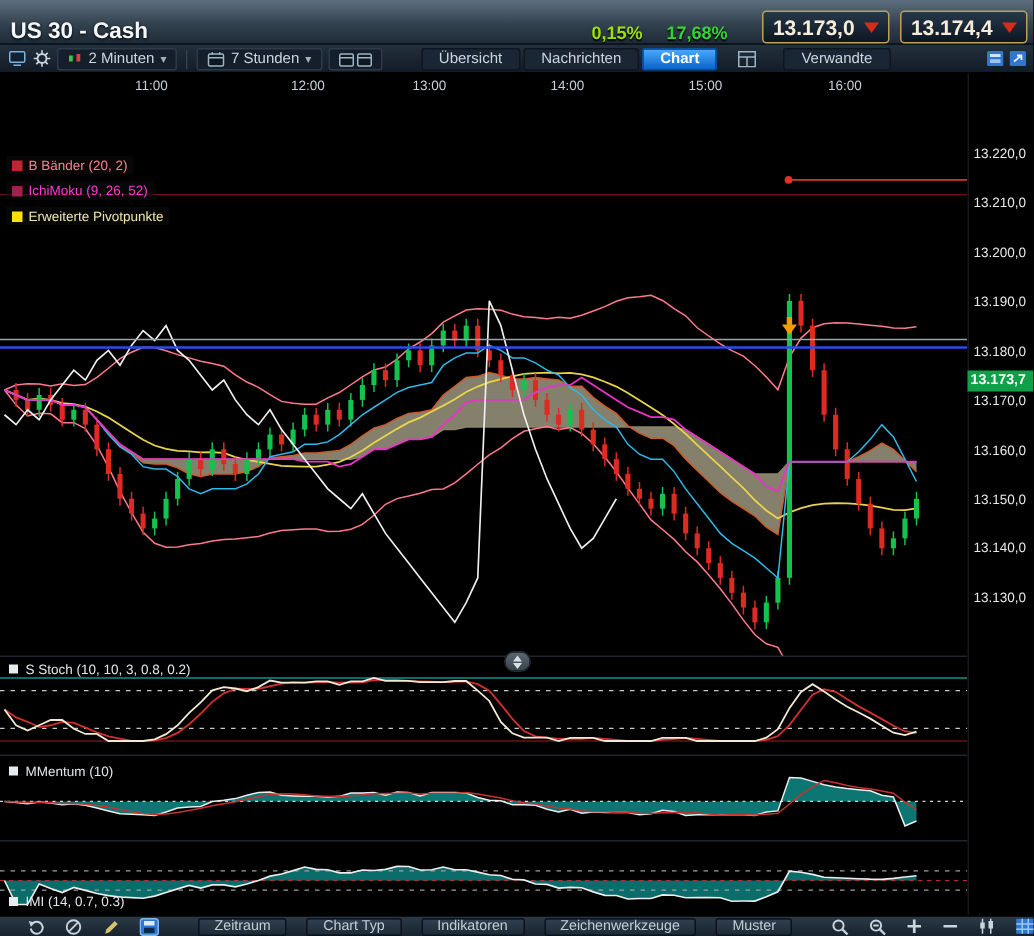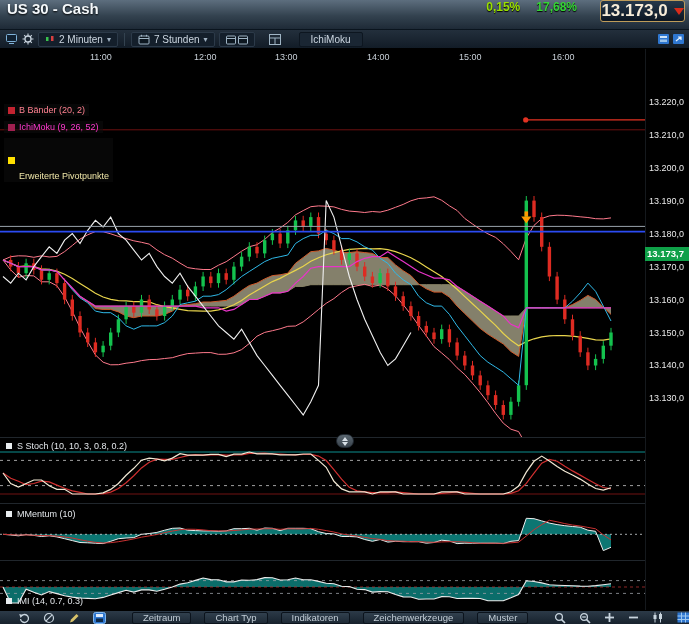--- a/index.html
+++ b/index.html
@@ -2,27 +2,27 @@
 <html><head>
 <meta charset="utf-8">
 <style>
   *{margin:0;padding:0;box-sizing:border-box}
   body{background:#1a1a1a;font-family:"Liberation Sans",sans-serif}
   #app{position:relative;width:689px;height:624px;background:#000;overflow:hidden}
 
   
   .titlebar{position:absolute;top:0;left:0;right:0;height:30px;
     background:linear-gradient(#5d6e7e,#33424f 55%,#1e2a37);
-    display:flex;align-items:flex-start;padding:0 4px 0 7px;border-bottom:1px solid #0a141e}
+    display:flex;align-items:flex-end;padding:0 4px 0 7px;border-bottom:1px solid #0a141e}
   .title{font-size:15px;font-weight:bold;color:#f4f8fb;text-shadow:0 1px 2px #000}
   .tb-spacer{flex:1}
   .pct{font-size:12px;font-weight:bold;margin-right:16px;text-shadow:0 1px 1px #000}
   .badge{position:relative;width:85px;height:22px;margin-left:7px;
     background:linear-gradient(#26384a,#0c1622);border:1px solid #bf9c5a;border-radius:3px;
-    color:#f7ecd8;font-size:17px;font-weight:bold;display:flex;align-items:center;justify-content:center;gap:6px}
+    color:#f7ecd8;font-size:14px;font-weight:bold;display:flex;align-items:center;justify-content:center;gap:6px}
   .red-tri{width:0;height:0;border-left:5px solid transparent;border-right:5px solid transparent;border-top:7px solid #d92b1a}
 
   
   .toolbar{position:absolute;top:30px;left:0;right:0;height:19px;
     background:linear-gradient(#232f3c,#121c27);display:flex;align-items:center;
     padding:0 5px;font-size:10px;color:#ccd6e0;gap:4px;border-bottom:1px solid #000}
   .tb-icon{display:inline-flex;align-items:center;justify-content:center;cursor:pointer}
   .drop{display:inline-flex;align-items:center;gap:4px;background:#141f2b;border:1px solid #2c3a49;
     border-radius:2px;padding:1px 6px;height:15px;cursor:pointer;white-space:nowrap}
   .caret{font-size:8px;color:#9fb0c0}
@@ -75,20 +75,24 @@
 
   <div class="titlebar">
     <span class="title">US 30 - Cash</span>
     <div class="tb-spacer"></div>
     <span class="pct pct1" style="color: rgb(154, 224, 0);">0,15%</span>
     <span class="pct pct2" style="color: rgb(53, 212, 53);">17,68%</span>
     <div class="badge">
       <span>13.173,0</span>
       <span class="red-tri"></span>
     </div>
+    <div class="badge">
+      <span>13.174,4</span>
+      <span class="red-tri"></span>
+    </div>
   </div>
 
   <div class="toolbar">
     <span class="tb-icon">
       <svg width="13" height="12">
           <rect x="1.5" y="1.5" width="10" height="7" rx="1" fill="#102030" stroke="#7fb2d8"></rect>
           <line x1="4" y1="10.5" x2="9" y2="10.5" stroke="#7fb2d8"></line>
         </svg>
     </span>
     <span class="tb-icon">
@@ -117,28 +121,33 @@
       <span class="caret">▾</span>
     </span>
     <span class="drop">
       <svg width="22" height="11">
           <rect x="0.5" y="2" width="9" height="8" rx="1" fill="#0d1720" stroke="#9fb4c4"></rect>
           <line x1="0.5" y1="4.5" x2="9.5" y2="4.5" stroke="#9fb4c4"></line>
           <rect x="12.5" y="2" width="9" height="8" rx="1" fill="#0d1720" stroke="#9fb4c4"></rect>
           <line x1="12.5" y1="4.5" x2="21.5" y2="4.5" stroke="#9fb4c4"></line>
         </svg>
     </span>
+    <div class="tabs">
+      <span class="tab">Übersicht</span>
+      <span class="tab">Nachrichten</span>
+      <span class="tab active">Chart</span>
+    </div>
     <span class="tb-icon" style="margin-left:10px">
       <svg width="12" height="11">
           <rect x="0.5" y="0.5" width="11" height="10" fill="none" stroke="#9fb4c4"></rect>
           <line x1="0.5" y1="4" x2="11.5" y2="4" stroke="#9fb4c4"></line>
           <line x1="6" y1="4" x2="6" y2="10.5" stroke="#9fb4c4"></line>
         </svg>
     </span>
-    <span class="tab" style="margin-left:14px">IchiMoku</span>
+    <span class="tab" style="margin-left:14px">Verwandte</span>
     <div class="tb-spacer"></div>
     <span class="tb-icon">
       <svg width="11" height="10">
           <rect width="11" height="10" rx="1" fill="#2f77d0"></rect>
           <rect x="2" y="2" width="7" height="2" fill="#cfe4f8"></rect>
           <rect x="2" y="5.5" width="7" height="2.5" fill="#9cc4ea"></rect>
         </svg>
     </span>
     <span class="tb-icon">
       <svg width="11" height="10">
@@ -337,21 +346,21 @@
     <div class="legend-item l1">
       <span class="sw" style="background: rgb(194, 35, 48);"></span>
       <span class="lt" style="color: rgb(255, 128, 144);">B Bänder (20, 2)</span>
     </div>
     <div class="legend-item l2">
       <span class="sw" style="background: rgb(160, 32, 80);"></span>
       <span class="lt" style="color: rgb(255, 58, 208);">IchiMoku (9, 26, 52)</span>
     </div>
     <div class="legend-item l3">
       <span class="sw" style="background: rgb(255, 224, 0);"></span>
-      <span class="lt" style="color: rgb(239, 230, 168); margin-top: 32px;">Erweiterte Pivotpunkte</span>
+      <span class="lt" style="color: rgb(239, 230, 168);">Erweiterte Pivotpunkte</span>
     </div>
 
     <div class="pdiv div1"></div>
     <div class="pdiv div2"></div>
     <div class="pdiv div3"></div>
 
     <svg id="stoch-svg" class="psvg" width="645" height="65" viewBox="0 0 645 65">
         <line x1="0" y1="14" x2="645" y2="14" stroke="#0c8f8f" stroke-width="1"></line>
         <line x1="0" y1="22.4" x2="645" y2="22.4" stroke="#c8c8c8" stroke-width="0.8" stroke-dasharray="3,4"></line>
         <line x1="0" y1="47.6" x2="645" y2="47.6" stroke="#c8c8c8" stroke-width="0.8" stroke-dasharray="3,4"></line>

